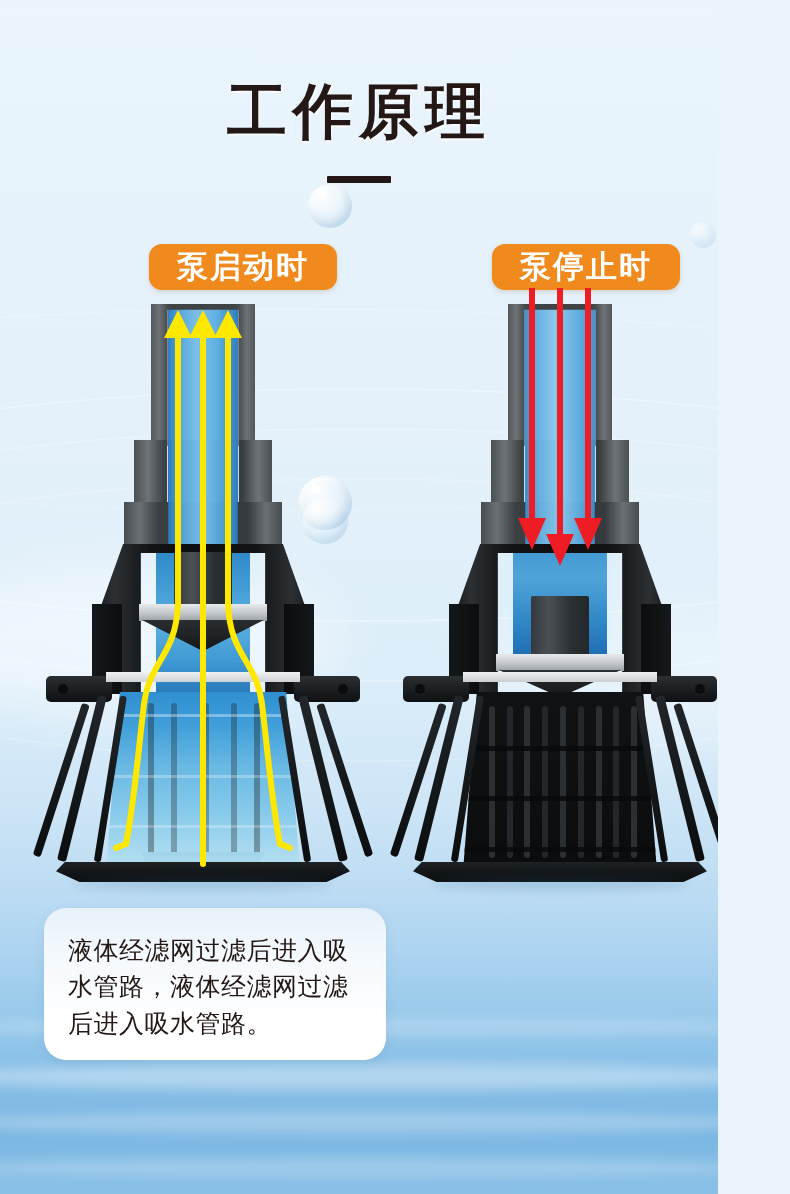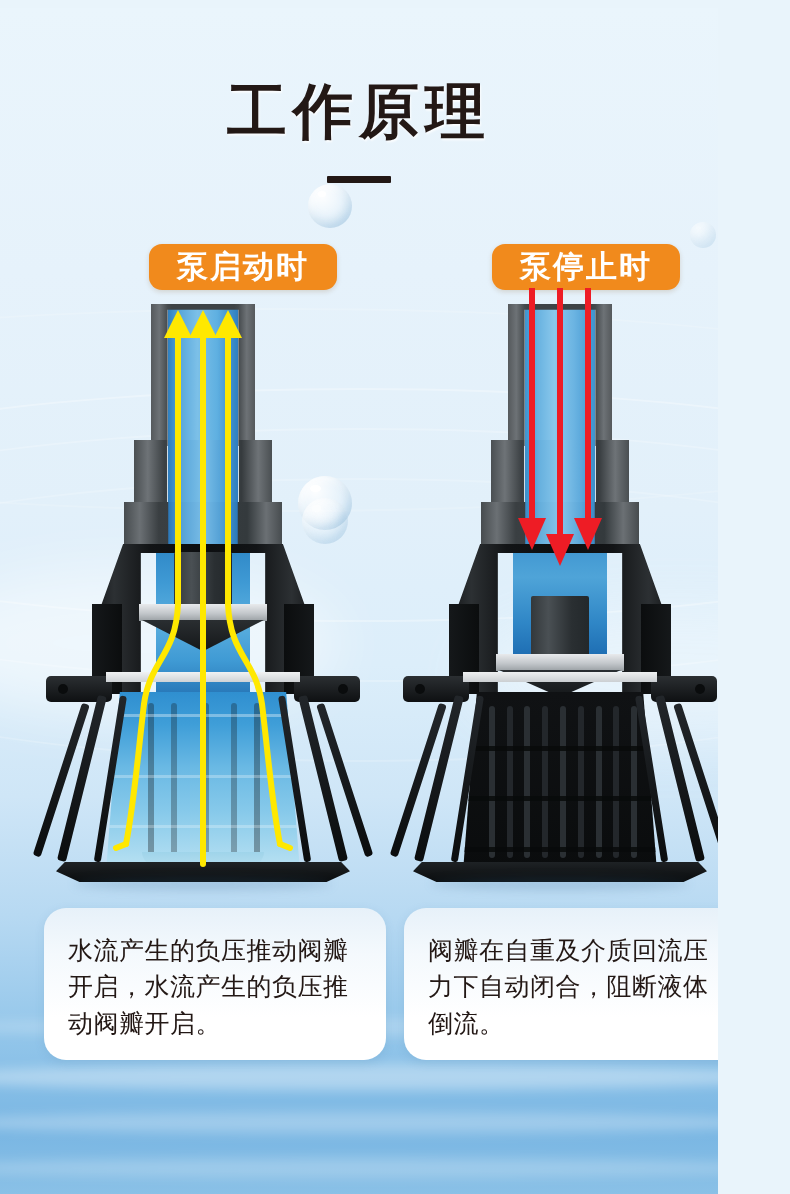--- a/index.html
+++ b/index.html
@@ -268,19 +268,16 @@
         <path d="M165 0 L165 248"></path>
         <path d="M193 0 L193 232"></path>
       </g>
       <polygon points="137,262 123,230 151,230" fill="#ee1c25"></polygon>
       <polygon points="165,278 151,246 179,246" fill="#ee1c25"></polygon>
       <polygon points="193,262 179,230 207,230" fill="#ee1c25"></polygon>
     </svg>
   </div>
 
   <div class="caption caption-left">
-    <p>水流产生的负压推动阀瓣开启，水流产生的负压推动阀瓣开启。</p>
+    <p>液体经滤网过滤后进入吸水管路，液体经滤网过滤后进入吸水管路。</p>
   </div>
-  <div class="caption caption-right">
-    <p>阀瓣在自重及介质回流压力下自动闭合，阻断液体倒流。</p>
-  </div>
 
 </div>
 
 </body></html>

